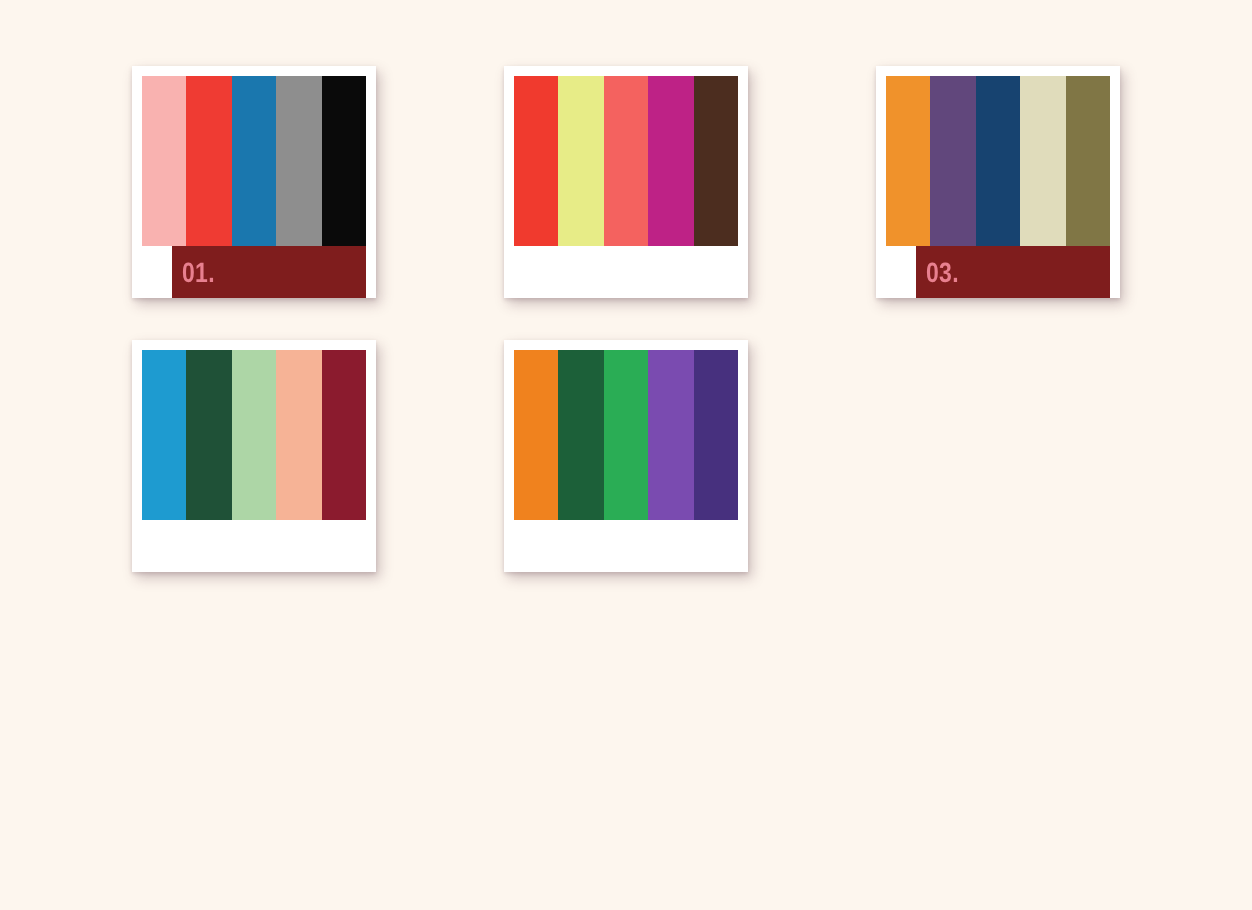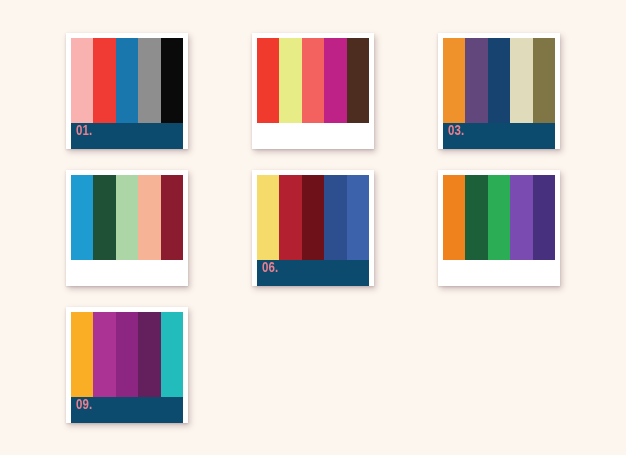--- a/index.html
+++ b/index.html
@@ -56,24 +56,26 @@
     overflow: hidden;
   }
 
   .swatch {
     flex: 1 1 0;
     height: 100%;
   }
 
   .card-label-bar {
     flex: 1 1 auto;
-    background: #0c4a6e;
+    background: #7f1d1d;
     display: flex;
+    align-items: center;
     padding-left: 5px;
     box-sizing: border-box;
+    margin-left: 15px;
   }
 
   .card-number {
     color: #e8808f;
     font-family: "Liberation Sans Narrow", "Liberation Sans", sans-serif;
     font-size: 14px;
     font-weight: 700;
     letter-spacing: 0.2px;
     transform: scaleX(0.82);
     transform-origin: left center;
@@ -130,49 +132,21 @@
           <div class="swatch" style="background: rgb(31, 81, 55);"></div>
           <div class="swatch" style="background: rgb(173, 214, 166);"></div>
           <div class="swatch" style="background: rgb(246, 179, 150);"></div>
           <div class="swatch" style="background: rgb(139, 27, 46);"></div>
         </div>
       </div>
     </div>
     <div class="card-slot">
       <div class="palette-card">
         <div class="swatch-strip">
-          <div class="swatch" style="background: rgb(245, 220, 106);"></div>
-          <div class="swatch" style="background: rgb(179, 32, 48);"></div>
-          <div class="swatch" style="background: rgb(110, 17, 24);"></div>
-          <div class="swatch" style="background: rgb(45, 79, 144);"></div>
-          <div class="swatch" style="background: rgb(61, 98, 172);"></div>
-        </div>
-        <div class="card-label-bar">
-          <span class="card-number">06.</span>
-        </div>
-      </div>
-    </div>
-    <div class="card-slot">
-      <div class="palette-card">
-        <div class="swatch-strip">
           <div class="swatch" style="background: rgb(240, 130, 30);"></div>
           <div class="swatch" style="background: rgb(28, 96, 57);"></div>
           <div class="swatch" style="background: rgb(42, 173, 85);"></div>
           <div class="swatch" style="background: rgb(122, 75, 176);"></div>
           <div class="swatch" style="background: rgb(71, 48, 126);"></div>
         </div>
       </div>
     </div>
-    <div class="card-slot">
-      <div class="palette-card">
-        <div class="swatch-strip">
-          <div class="swatch" style="background: rgb(249, 174, 37);"></div>
-          <div class="swatch" style="background: rgb(170, 51, 148);"></div>
-          <div class="swatch" style="background: rgb(141, 37, 131);"></div>
-          <div class="swatch" style="background: rgb(100, 32, 92);"></div>
-          <div class="swatch" style="background: rgb(34, 188, 188);"></div>
-        </div>
-        <div class="card-label-bar">
-          <span class="card-number">09.</span>
-        </div>
-      </div>
-    </div>
   </div>
 
 </body></html>

